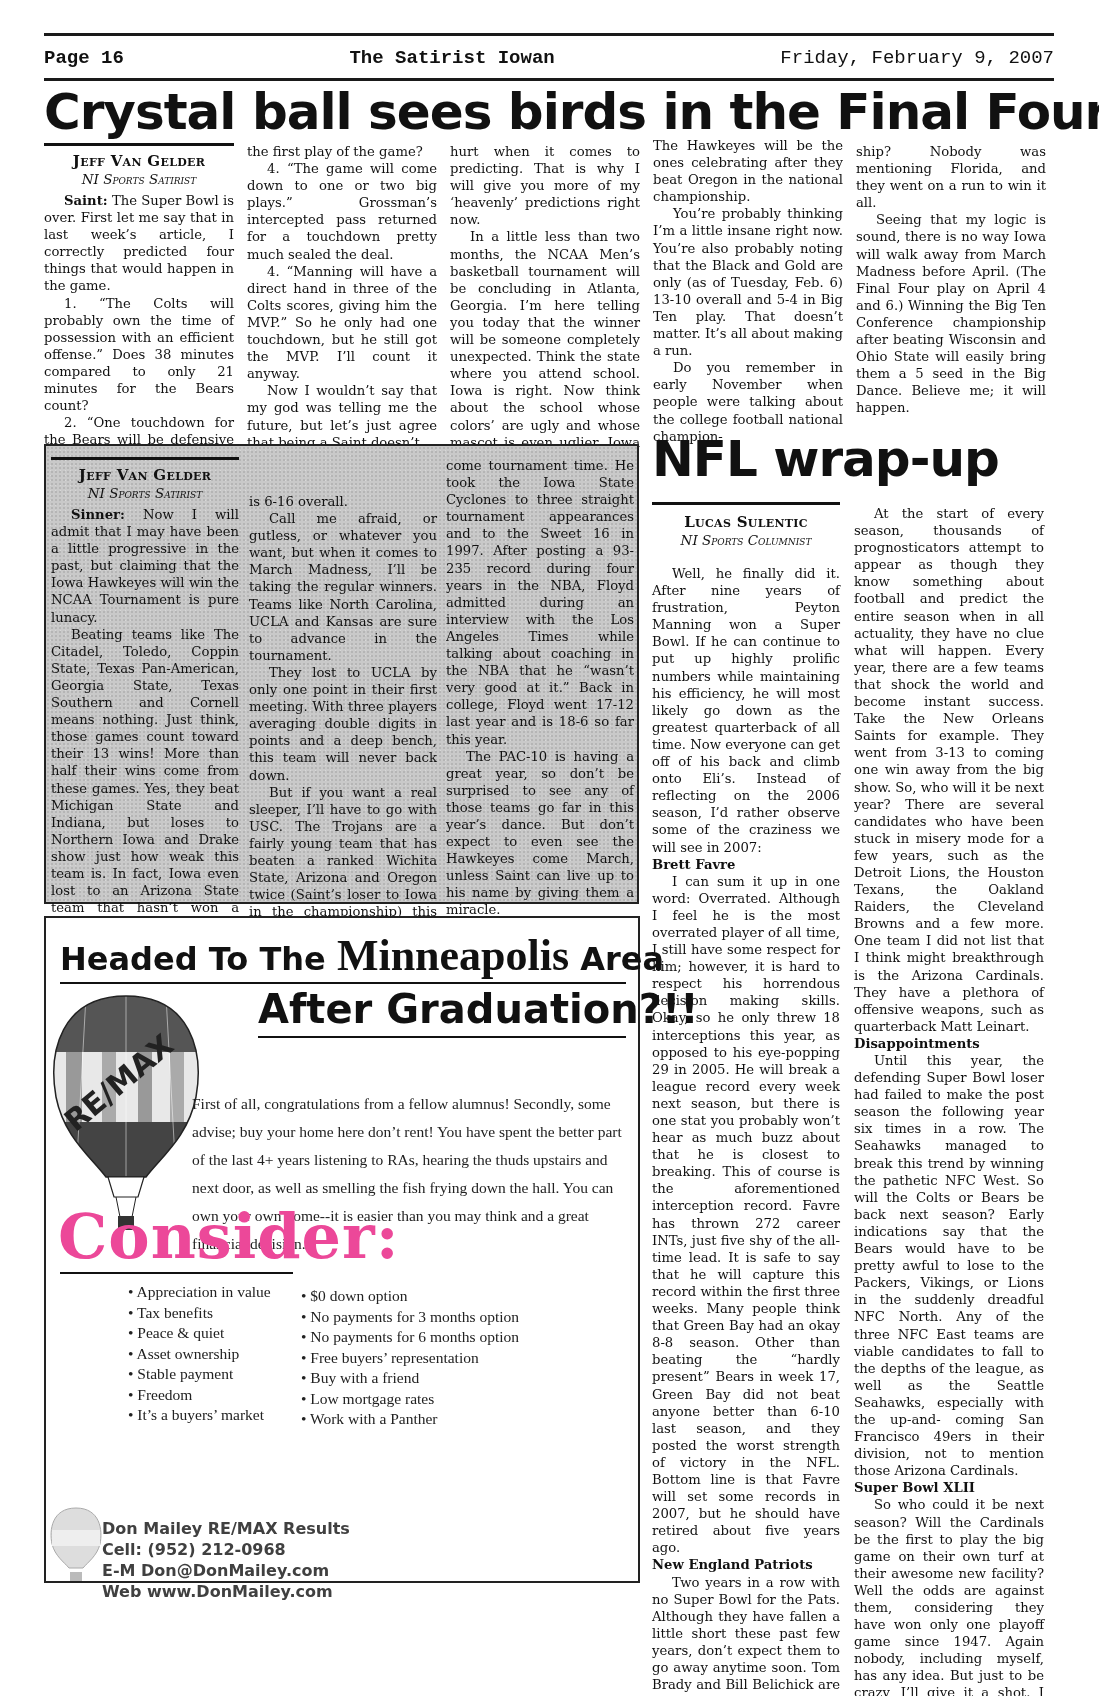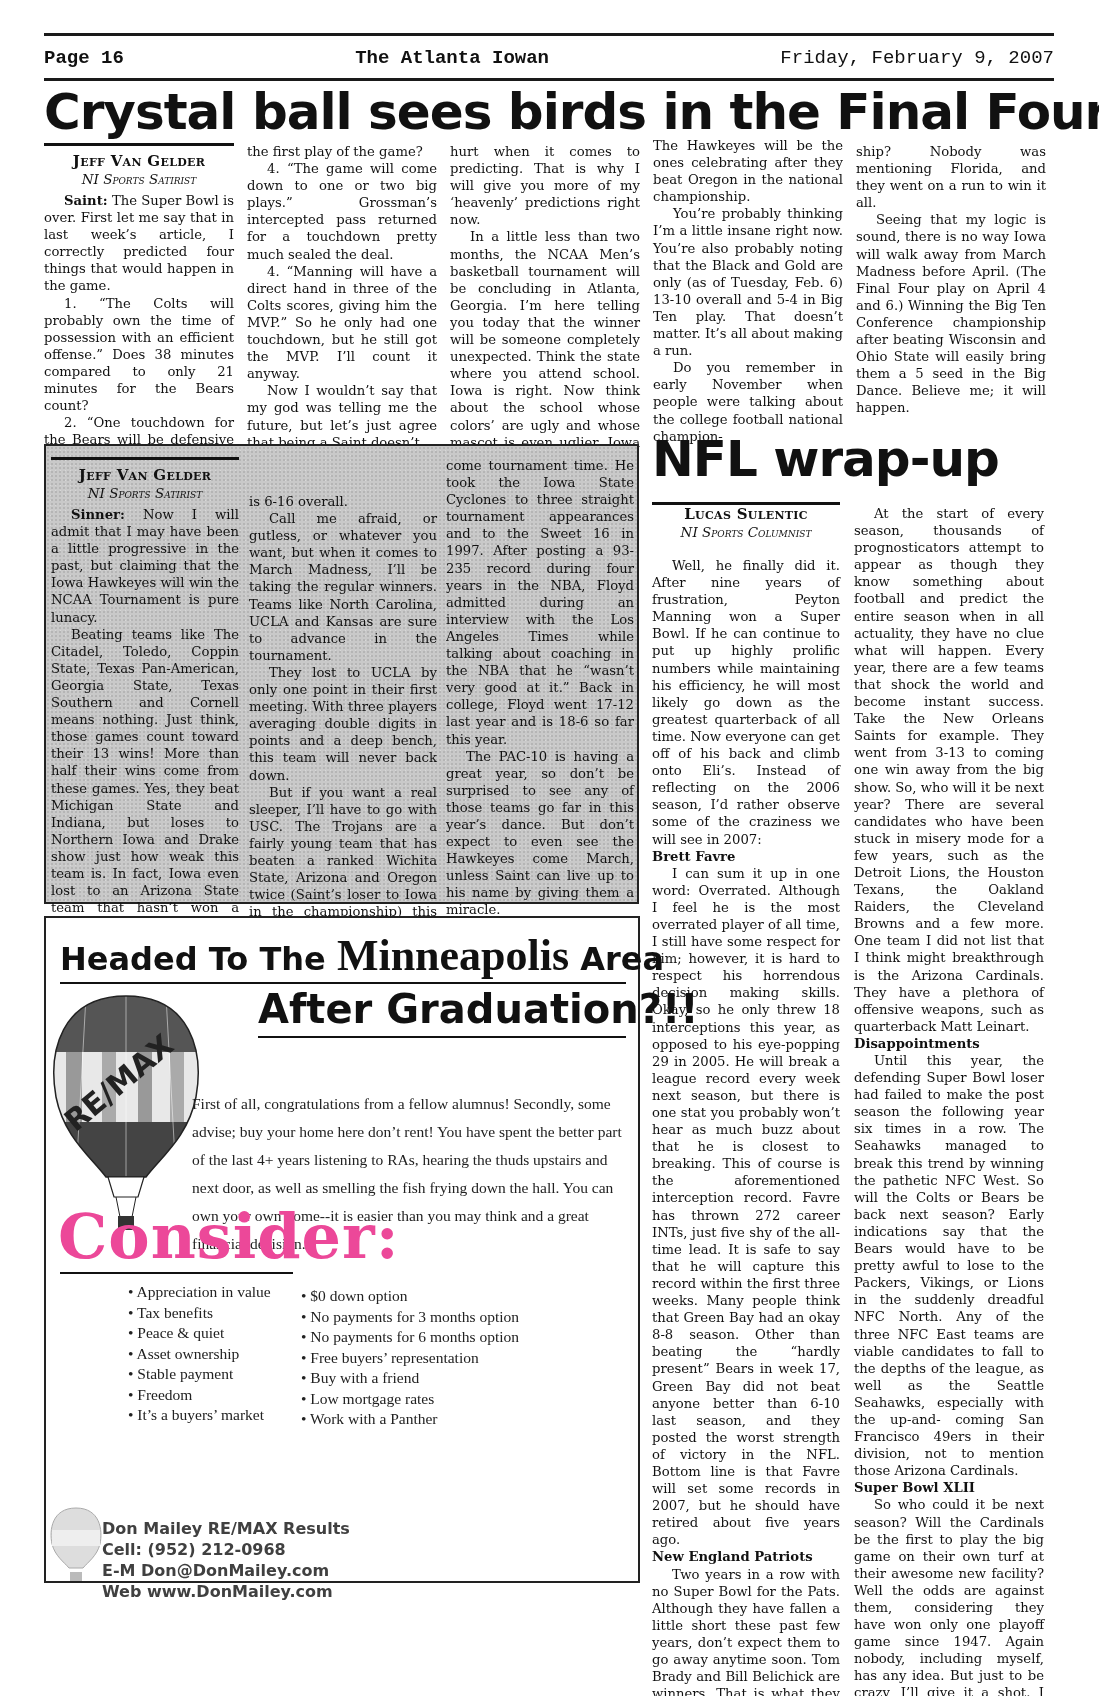--- a/index.html
+++ b/index.html
@@ -42,21 +42,21 @@
   .ad-list li::before { content: "• "; }
   .ad-contact { font-family: "DejaVu Sans", sans-serif; font-weight: bold; font-size: 16px; line-height: 21px; color: #404040; }
   .consider { font-family: "DejaVu Serif", serif; font-weight: bold; font-size: 62px; line-height: 66px; color: #ec4899; letter-spacing: 1px; }
 </style>
 </head>
 <body>
 
 <div class="abs top-rule" style="top:33px;"></div>
 <div class="abs mast">
   <span class="page">Page 16</span>
-  <span class="paper">The Atlanta Iowan</span>
+  <span class="paper">The Satirist Iowan</span>
   <span class="date">Friday, February 9, 2007</span>
 </div>
 <div class="abs top-rule" style="top:78px;"></div>
 
 <div class="abs headline h1">Crystal ball sees birds in the Final Four</div>
 
 <div class="abs col" style="top:143px; left:44px; width:190px;">
   <div class="byline-rule"></div>
   <div class="byline" style="margin-top:6px; margin-bottom:4px;">
     <div class="name">Jeff Van Gelder</div>
@@ -180,21 +180,21 @@
     <div>Cell:  (952) 212-0968</div>
     <div>E-M  Don@DonMailey.com</div>
     <div>Web  www.DonMailey.com</div>
   </div>
 </div>
 
 <div class="abs headline" style="top:430px; left:652px; font-size:50px; line-height:58px;">NFL wrap-up</div>
 
 <div class="abs col" style="top:502px; left:652px; width:188px;">
   <div class="byline-rule"></div>
-  <div class="byline" style="margin-bottom:16px;">
+  <div class="byline" style="margin-top:8px; margin-bottom:16px;">
     <div class="name">Lucas Sulentic</div>
     <div class="role">NI Sports Columnist</div>
   </div>
   <p>Well, he finally did it. After nine years of frustration, Peyton Manning won a Super Bowl. If he can continue to put up highly prolific numbers while maintaining his efficiency, he will most likely go down as the greatest quarterback of all time. Now everyone can get off of his back and climb onto Eli’s. Instead of reflecting on the 2006 season, I’d rather observe some of the craziness we will see in 2007:</p>
   <p class="subhead">Brett Favre</p>
   <p>I can sum it up in one word: Overrated. Although I feel he is the most overrated player of all time, I still have some respect for him; however, it is hard to respect his horrendous decision making skills. Okay, so he only threw 18 interceptions this year, as opposed to his eye-popping 29 in 2005. He will break a league record every week next season, but there is one stat you probably won’t hear as much buzz about that he is closest to breaking. This of course is the aforementioned interception record. Favre has thrown 272 career INTs, just five shy of the all-time lead. It is safe to say that he will capture this record within the first three weeks. Many people think that Green Bay had an okay 8-8 season. Other than beating the “hardly present” Bears in week 17, Green Bay did not beat anyone better than 6-10 last season, and they posted the worst strength of victory in the NFL. Bottom line is that Favre will set some records in 2007, but he should have retired about five years ago.</p>
   <p class="subhead">New England Patriots</p>
   <p>Two years in a row with no Super Bowl for the Pats. Although they have fallen a little short these past few years, don’t expect them to go away anytime soon. Tom Brady and Bill Belichick are winners. That is what they do, and they will be in the playoffs again next season; however, Manning and the Colts seem to be getting a hold of them, having beaten them three times in a row now.</p>
 
 </div>

